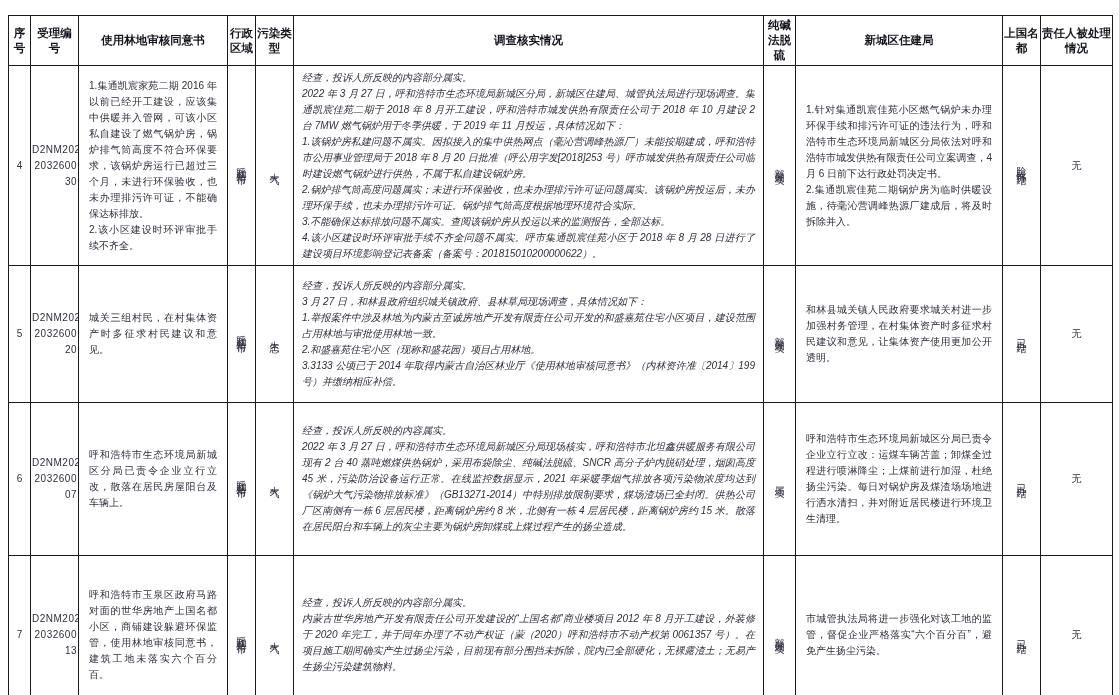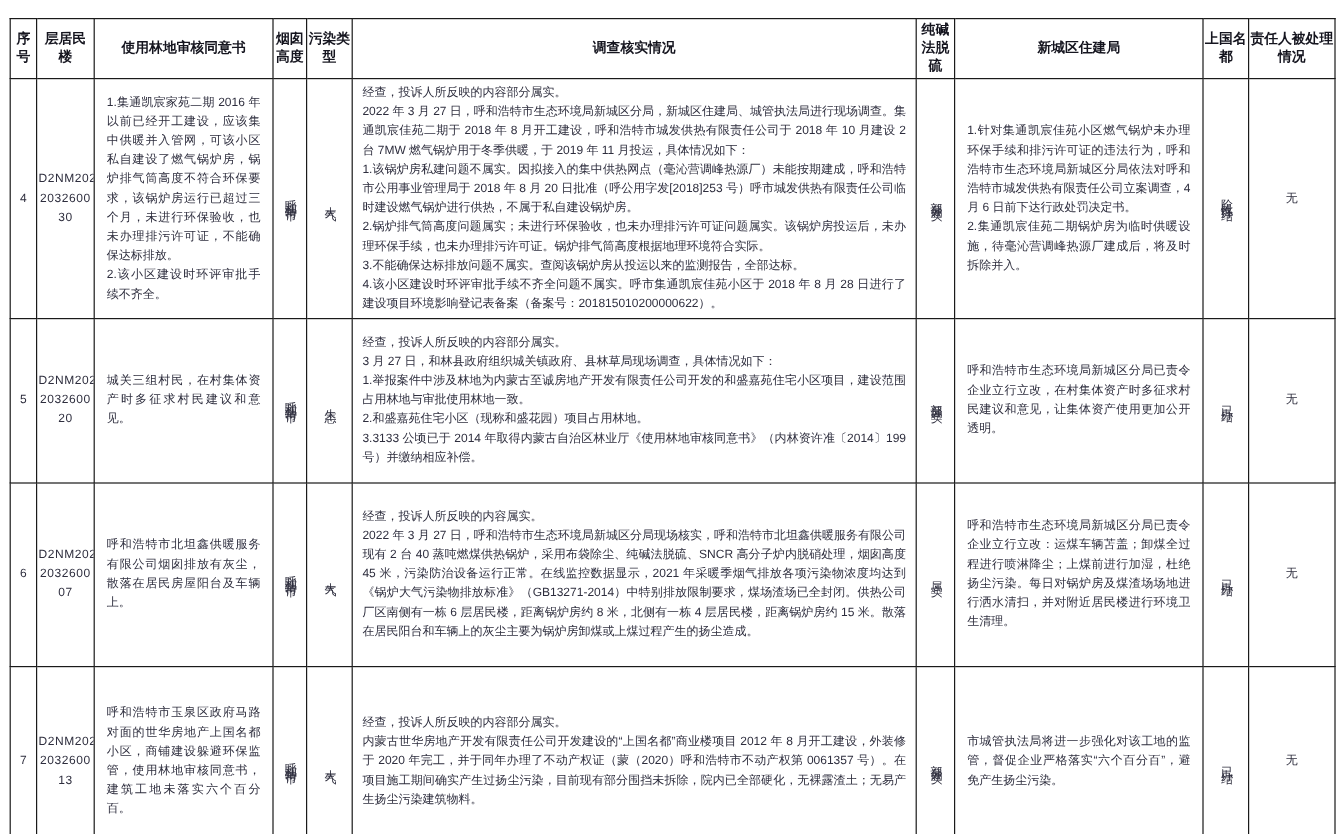--- a/index.html
+++ b/index.html
@@ -3,22 +3,22 @@
 <meta charset="utf-8">
 <style>
   html,body{margin:0;padding:0;background:#ffffff;}
   .doc{position:relative;width:1119px;height:695px;background:#ffffff;overflow:hidden;
        font-family:"Liberation Sans","DejaVu Sans",sans-serif;color:#2e2e3e;}
   table.main{position:absolute;left:8px;top:15px;width:1104px;border-collapse:collapse;table-layout:fixed;}
   table.main th, table.main td{border:1px solid #1a1a1a;vertical-align:middle;overflow:hidden;}
   th{font-size:11.5px;font-weight:bold;color:#15151f;text-align:center;line-height:15px;padding:2px 1px;}
   td{font-size:10px;line-height:16px;}
   td.num{text-align:center;}
-  td.caseno{text-align:center;white-space:pre-line;letter-spacing:0.5px;margin-left:14px;}
-  td.txt{text-align:justify;padding:3px 8px;white-space:pre-line;}
+  td.caseno{text-align:right;white-space:pre-line;letter-spacing:0.5px;margin-left:14px;}
+  td.txt{text-align:justify;padding:3px 8px;white-space:pre-line;font-style:italic;}
   td.txt-sm{text-align:justify;padding:3px 10px;white-space:pre-line;}
   td.vert{text-align:center;}
   td.vert span{writing-mode:vertical-rl;text-orientation:upright;letter-spacing:2px;
                display:inline-block;line-height:13px;}
   tr.hdr{height:40px;}
   tr.r4{height:200px;}
   tr.r5{height:137px;}
   tr.r6{height:153px;}
   tr.r7{height:158px;}
 </style>
@@ -35,23 +35,23 @@
         <col style="width:38px">
         <col style="width:470px">
       <col style="width:32px">
         <col style="width:207px">
         <col style="width:38px">
         <col style="width:72px">
     </colgroup>
     <tbody>
         <tr class="hdr">
       <th>序号</th>
-      <th>层居民楼</th>
+      <th>受理编号</th>
       <th>使用林地审核同意书</th>
-      <th>烟囱高度</th>
+      <th>行政区域</th>
       <th>污染类型</th>
       <th>调查核实情况</th>
       <th>纯碱法脱硫</th>
       <th>新城区住建局</th>
       <th>上国名都</th>
       <th>责任人被处理情况</th>
     </tr>
 
     <tr class="r4">
       <td class="num">4</td>
@@ -82,31 +82,31 @@
 20</td>
       <td class="txt-sm">城关三组村民，在村集体资产时多征求村民建议和意见。</td>
       <td class="vert"><span>呼和浩特市</span></td>
       <td class="vert"><span>生态</span></td>
       <td class="txt">经查，投诉人所反映的内容部分属实。
 3 月 27 日，和林县政府组织城关镇政府、县林草局现场调查，具体情况如下：
 1.举报案件中涉及林地为内蒙古至诚房地产开发有限责任公司开发的和盛嘉苑住宅小区项目，建设范围占用林地与审批使用林地一致。
 2.和盛嘉苑住宅小区（现称和盛花园）项目占用林地。
 3.3133 公顷已于 2014 年取得内蒙古自治区林业厅《使用林地审核同意书》（内林资许准〔2014〕199 号）并缴纳相应补偿。</td>
       <td class="vert"><span>部分属实</span></td>
-      <td class="txt-sm">呼和浩特市生态环境局新城区分局已责令企业立行立改，在村集体资产时多征求村民建议和意见，让集体资产使用更加公开透明。</td>
+      <td class="txt-sm">和林县城关镇人民政府要求城关村进一步加强村务管理，在村集体资产时多征求村民建议和意见，让集体资产使用更加公开透明。</td>
       <td class="vert"><span>已办结</span></td>
       <td class="num">无</td>
     </tr>
 
     <tr class="r6">
       <td class="num">6</td>
       <td class="caseno">D2NM202
 2032600
 07</td>
-      <td class="txt-sm">呼和浩特市北坦鑫供暖服务有限公司烟囱排放有灰尘，散落在居民房屋阳台及车辆上。</td>
+      <td class="txt-sm">呼和浩特市生态环境局新城区分局已责令企业立行立改，散落在居民房屋阳台及车辆上。</td>
       <td class="vert"><span>呼和浩特市</span></td>
       <td class="vert"><span>大气</span></td>
       <td class="txt">经查，投诉人所反映的内容属实。
 2022 年 3 月 27 日，呼和浩特市生态环境局新城区分局现场核实，呼和浩特市北坦鑫供暖服务有限公司现有 2 台 40 蒸吨燃煤供热锅炉，采用布袋除尘、纯碱法脱硫、SNCR 高分子炉内脱硝处理，烟囱高度 45 米，污染防治设备运行正常。在线监控数据显示，2021 年采暖季烟气排放各项污染物浓度均达到《锅炉大气污染物排放标准》（GB13271-2014）中特别排放限制要求，煤场渣场已全封闭。供热公司厂区南侧有一栋 6 层居民楼，距离锅炉房约 8 米，北侧有一栋 4 层居民楼，距离锅炉房约 15 米。散落在居民阳台和车辆上的灰尘主要为锅炉房卸煤或上煤过程产生的扬尘造成。</td>
       <td class="vert"><span>属实</span></td>
       <td class="txt-sm">呼和浩特市生态环境局新城区分局已责令企业立行立改：运煤车辆苫盖；卸煤全过程进行喷淋降尘；上煤前进行加湿，杜绝扬尘污染。每日对锅炉房及煤渣场场地进行洒水清扫，并对附近居民楼进行环境卫生清理。</td>
       <td class="vert"><span>已办结</span></td>
       <td class="num">无</td>
     </tr>
 

